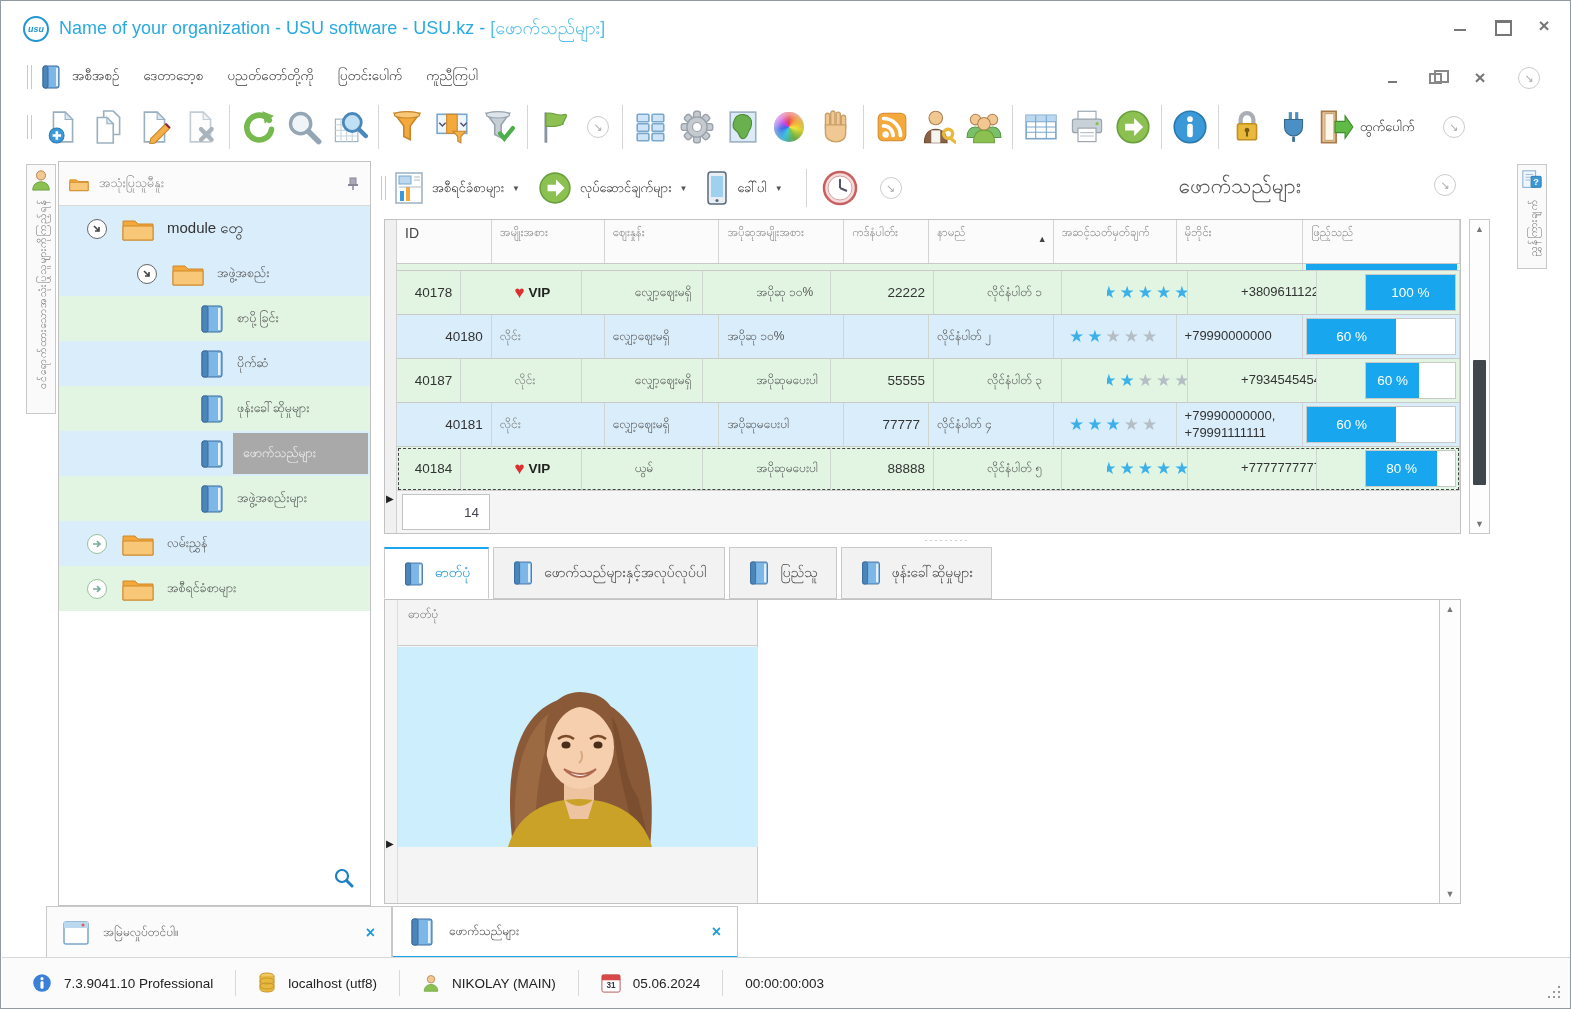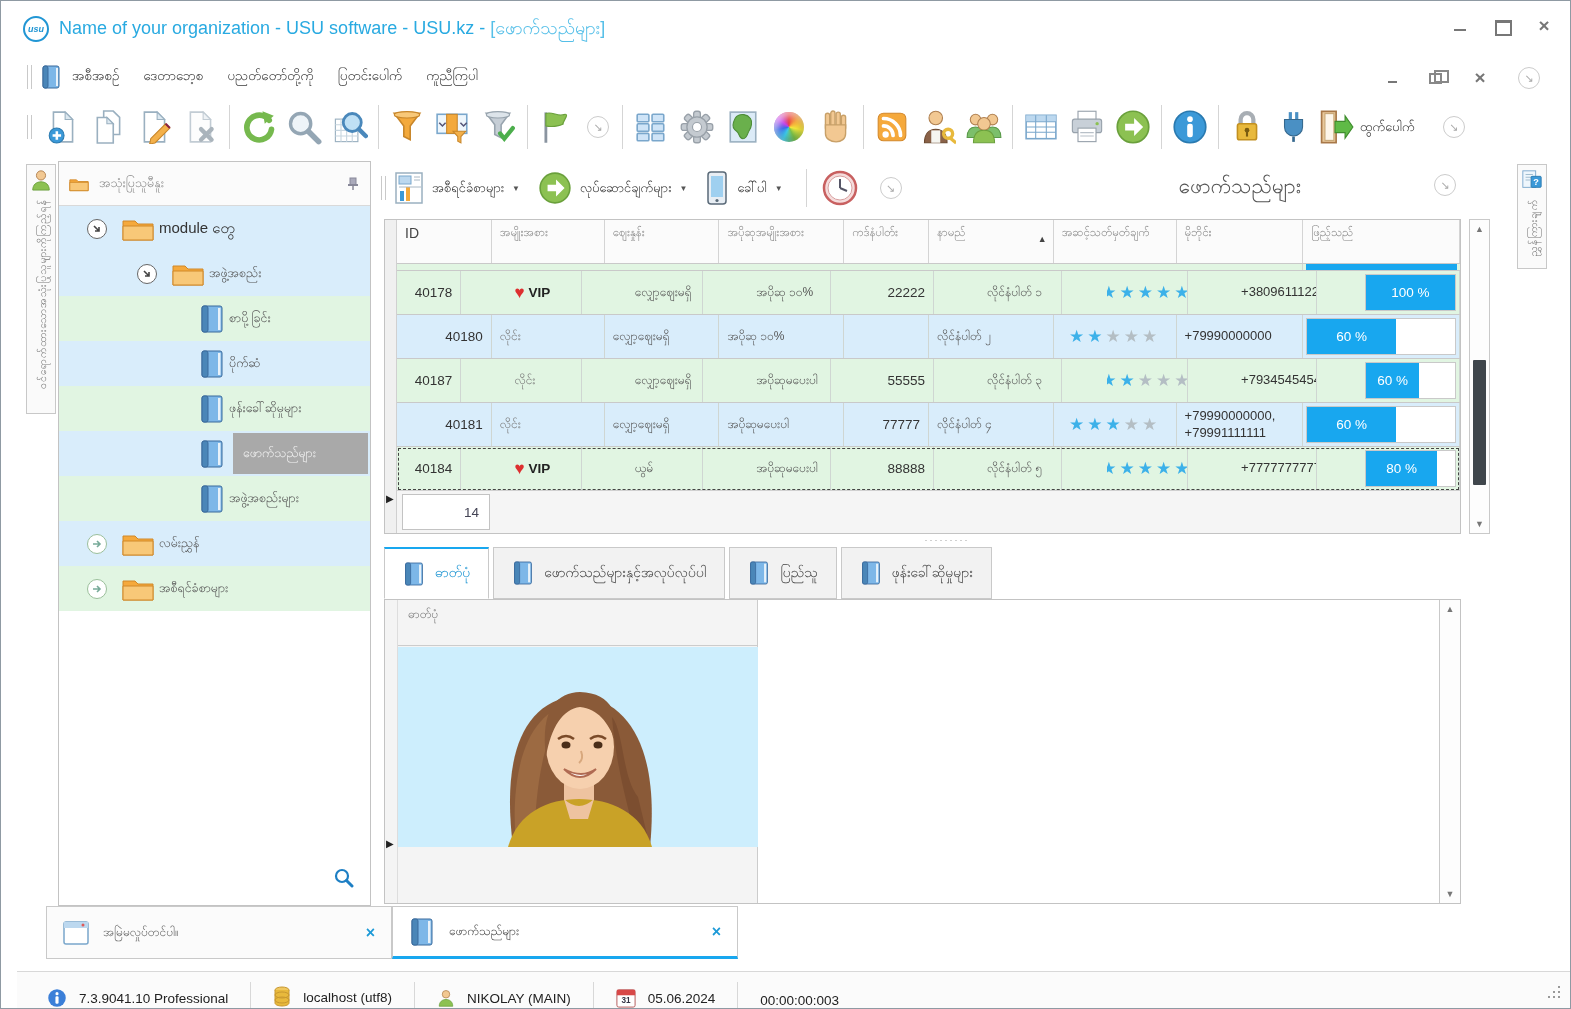--- a/index.html
+++ b/index.html
@@ -43,21 +43,21 @@
   .treepanel { position:absolute; left:57px; top:160px; width:313px; height:745px; border:1px solid #c3c3c3; background:#fff; }
   .tree-header { height:44px; border-bottom:1px solid #d9d9d9; background:#fbfbfb; display:flex; align-items:center; padding:0 10px; gap:10px; color:#8a8a8a; }
   .tree-header .hlabel { flex:1; font-size:12.5px; }
   .tree-rows { }
   .trow { height:45px; display:flex; align-items:center; cursor:pointer; position:relative; }
   .trow.blue { background:#d9edfb; }
   .trow.green { background:#e1f5e2; }
   .trow .exp { width:20px; height:20px; border:1.5px solid #666; border-radius:50%; display:flex; align-items:center; justify-content:center; background:#fff; flex:none; }
   .trow .exp svg { display:block; }
   .trow .exp.dim { border-color:#9bbf9b; }
-  .tlabel { margin-left:4px; font-size:12.5px; color:#555; white-space:nowrap; }
+  .tlabel { margin-left:12px; font-size:12.5px; color:#555; white-space:nowrap; }
   .sel-box { position:absolute; left:174px; right:2px; top:2px; bottom:2px; background:#a9a9a9; display:flex; align-items:center; padding-left:10px; }
   .sel-box .tlabel { color:#f2f2f2; margin-left:0; }
   .tree-search { position:absolute; right:16px; bottom:14px; cursor:pointer; }
   
   .actionbar { position:absolute; left:380px; top:163px; width:1130px; height:48px; display:flex; align-items:center; }
   .abtn { display:flex; align-items:center; gap:8px; margin-right:18px; cursor:pointer; font-size:13px; color:#333; }
   .dd { font-size:8px; color:#555; }
   .page-title { position:absolute; right:210px; top:8px; font-size:21px; color:#555; }
   .ab-circ { margin-left:4px; }
   .corner-circ { position:absolute; right:55px; top:10px; }
@@ -105,21 +105,21 @@
   .pp-header { height:46px; border-bottom:1px solid #ccc; padding:6px 10px; font-size:12px; color:#777; background:#f4f4f4; }
   .pp-cell { position:absolute; left:0; right:0; top:47px; height:200px; background:#fff; }
   .pp-cell svg { display:block; }
   .pscroll { position:absolute; right:0; top:0; bottom:0; width:21px; background:#fdfdfd; border-left:1px solid #c9c9c9; }
   
   .wintabs { position:absolute; left:45px; top:905px; display:flex; height:53px; }
   .wtab { width:346px; border:1px solid #c9c9c9; background:#fbfbfb; display:flex; align-items:center; gap:14px; padding:0 16px; font-size:12px; color:#666; cursor:pointer; position:relative; }
   .wtab.active { background:#fff; border-bottom:3px solid #18a7ef; color:#444; }
   .wtab .x { margin-left:auto; color:#1d9ad7; font-weight:bold; font-size:16px; cursor:pointer; }
   
-  .statusbar { position:absolute; left:16px; right:0; bottom:0; height:37px; background:#fbfbfb; border-top:1px solid #d8d8d8; display:flex; align-items:flex-end; padding-left:30px; font-size:13.5px; color:#222; }
+  .statusbar { position:absolute; left:1px; right:0; bottom:0; height:51px; background:#fbfbfb; border-top:1px solid #d8d8d8; display:flex; align-items:center; padding-left:30px; font-size:13.5px; color:#222; }
   .st-item { display:flex; align-items:center; gap:12px; }
   .st-sep { width:1px; height:26px; background:#d8d8d8; margin:0 22px; }
   .grip-corner { position:absolute; right:10px; bottom:10px; width:14px; height:14px; }
   .grip-corner i { position:absolute; width:2px; height:2px; background:#999; }
   svg { flex:none; }
 </style>
 </head>
 <body>
 
 <div id="app">

